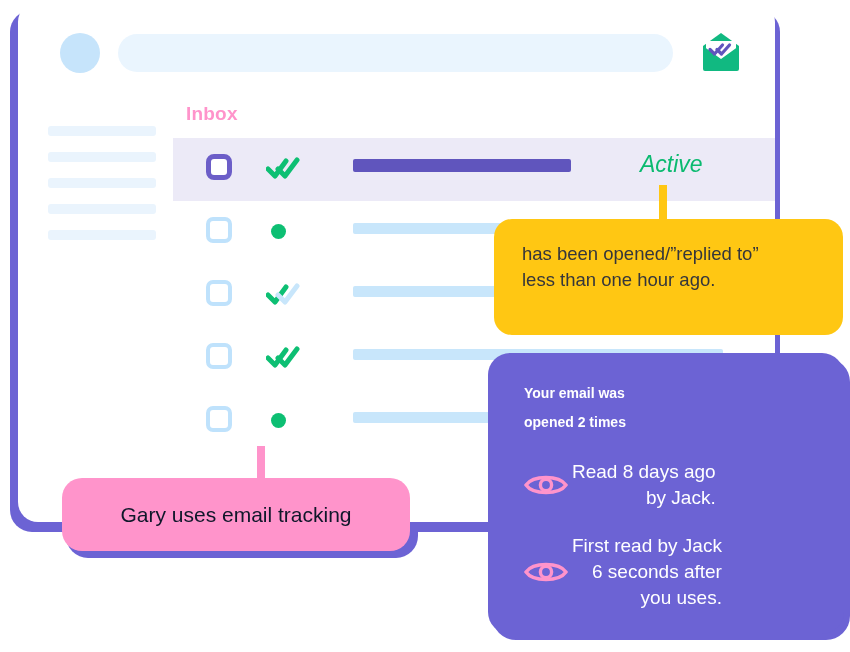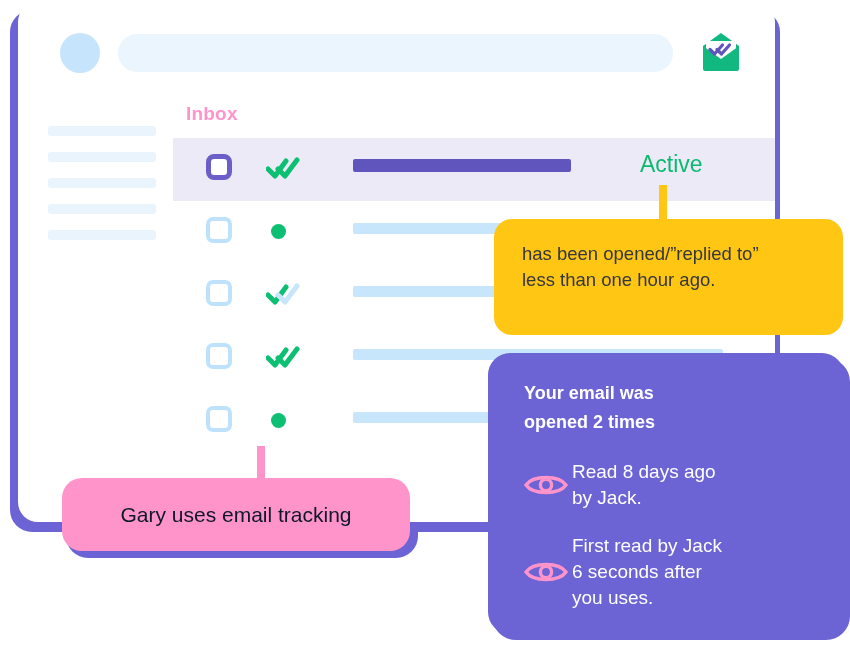--- a/index.html
+++ b/index.html
@@ -170,20 +170,21 @@
     top: 21px;
   }
 
   
   #active-label {
     position: absolute;
     left: 622px;
     top: 149px;
     font-size: 23px;
     color: #0bba70;
+    font-style: italic;
   }
 
   
   #yellow-connector {
     position: absolute;
     left: 659px;
     top: 185px;
     width: 8px;
     height: 38px;
     background: #ffc713;
@@ -238,40 +239,41 @@
     left: 488px;
     top: 353px;
     width: 356px;
     height: 281px;
     border-radius: 22px;
     background: #6c63d4;
     box-sizing: border-box;
     padding: 26px 26px 0 36px;
   }
   #purple-panel .pp-title {
-    font-size: 18px;
+    font-size: 14px;
     font-weight: bold;
     color: #ffffff;
     line-height: 29px;
   }
   .pp-row {
     display: flex;
     align-items: center;
     margin-top: 22px;
   }
   .pp-row .eye-wrap {
     width: 48px;
     flex: 0 0 48px;
     display: flex;
     align-items: center;
   }
   .pp-row .pp-text {
     font-size: 19px;
     line-height: 26px;
     color: #ffffff;
+    text-align: right;
   }
 </style>
 </head>
 <body>
 
 <div id="stage">
 
   <div class="purple-backing" id="backing-card"></div>
   <div class="purple-backing" id="backing-pink"></div>
   <div class="purple-backing" id="backing-purple-panel"></div>

